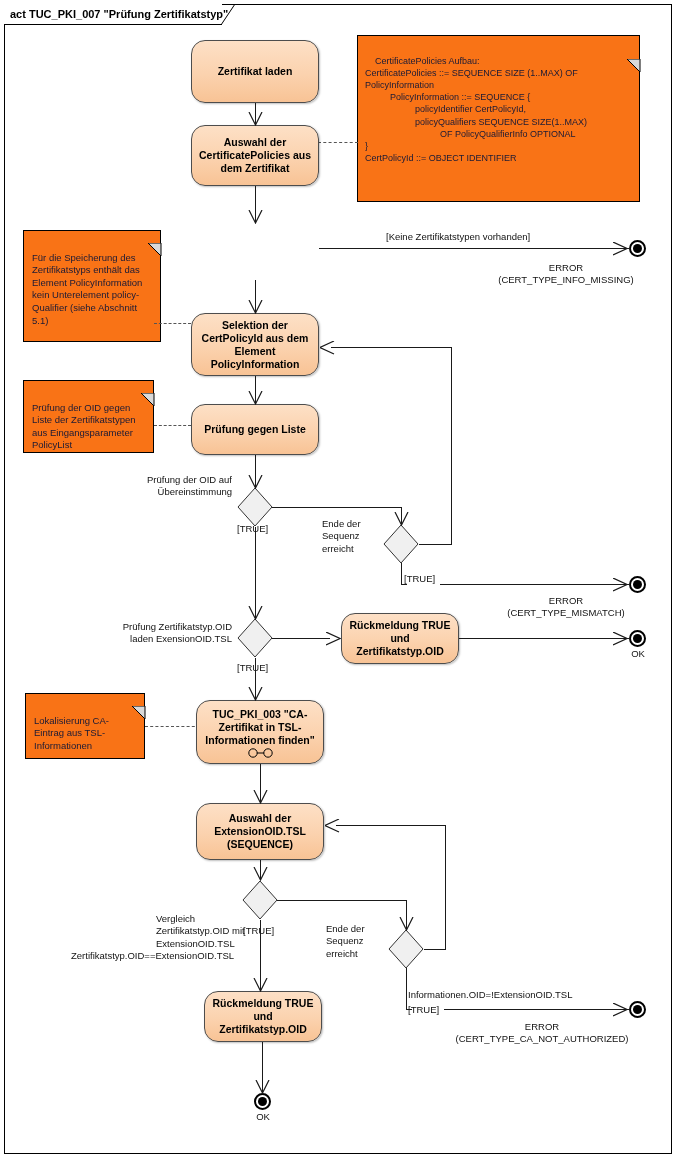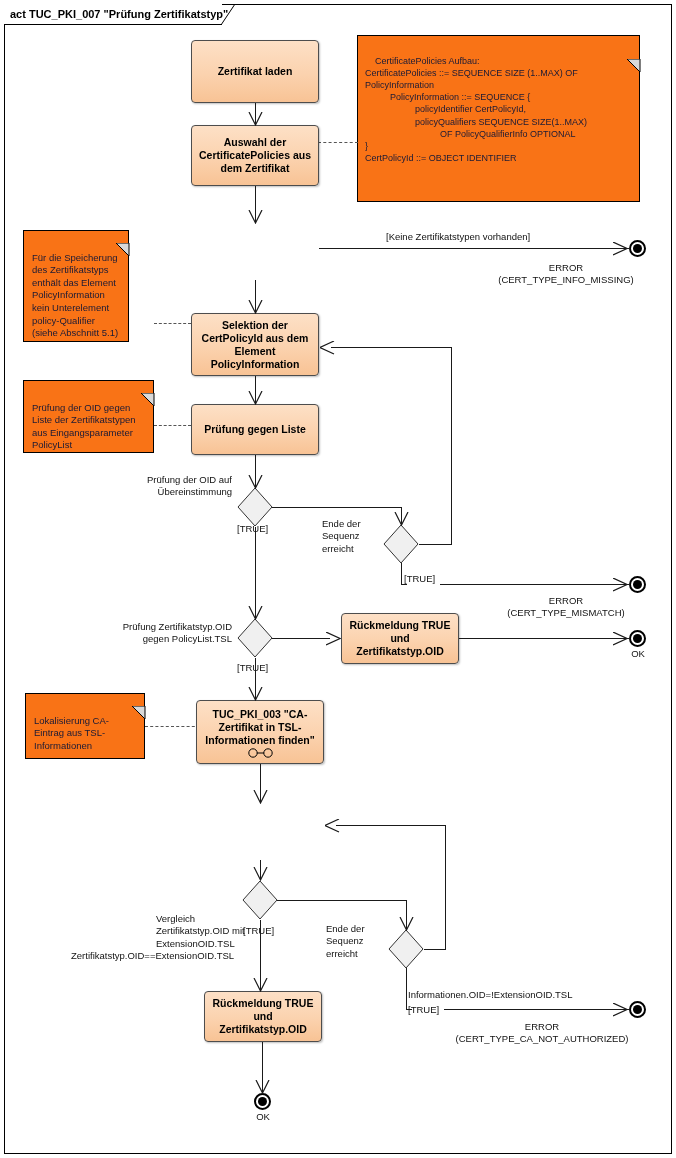--- a/index.html
+++ b/index.html
@@ -10,21 +10,21 @@
   .frame{position:absolute;border:1px solid #000;box-sizing:border-box;}
   .frame-tab{position:absolute;box-sizing:border-box;background:#fff;
              border:1px solid #000;border-right:none;height:20px;
              font-size:11px;font-weight:bold;color:#000;
              display:flex;align-items:center;padding:0 6px 0 6px;white-space:nowrap;}
   .frame-tab-corner{position:absolute;width:14px;height:20px;overflow:hidden;}
   .frame-tab-corner svg{display:block;}
 
   
   .act{position:absolute;box-sizing:border-box;
-       border:1px solid #4d4d4d;border-radius:4px;
+       border:1px solid #4d4d4d;border-radius:14px;
        background:linear-gradient(180deg,#fde0c6 0%,#fbd2ae 55%,#f8c395 100%);
        color:#000;font-size:10.5px;font-weight:bold;line-height:13px;
        display:flex;align-items:center;justify-content:center;text-align:center;
        padding:2px 5px;box-shadow:1px 1px 2px rgba(0,0,0,.25);}
   .act span{display:block;}
 
   
   .note{position:absolute;box-sizing:border-box;background:#f97316;border:1px solid #000;
         font-size:9.5px;line-height:12.6px;color:#1a1a36;padding:8px 7px 4px 8px;
         white-space:pre-line;}
@@ -81,21 +81,21 @@
 }
 CertPolicyId ::= OBJECT IDENTIFIER</span>
     <span class="fold" style="right:-1px;top:-1px;">
       <svg width="14" height="14">
           <path d="M0,0 L13,13 L13,0 Z" fill="#d9d9d9" stroke="#000" stroke-width="1"></path>
           <path d="M0,0 L13,13" stroke="#000" stroke-width="1"></path>
         </svg>
     </span>
   </div>
 
-  <div class="note" style="left:23px;top:230px;width:106px;height:112px;">
+  <div class="note" style="left:23px;top:230px;width:138px;height:112px;">
     <span>Für die Speicherung des Zertifikatstyps enthält das Element PolicyInformation kein Unterelement policy-Qualifier (siehe Abschnitt 5.1)</span>
     <span class="fold" style="right:-1px;top:-1px;">
       <svg width="14" height="14">
           <path d="M0,0 L13,13 L13,0 Z" fill="#d9d9d9" stroke="#000" stroke-width="1"></path>
           <path d="M0,0 L13,13" stroke="#000" stroke-width="1"></path>
         </svg>
     </span>
   </div>
 
   <div class="note" style="left:25px;top:693px;width:120px;height:66px;">
@@ -157,20 +157,25 @@
 Informationen finden"</span>
     <span class="rake" style="left:50%;bottom:5px;margin-left:-13px;">
       <svg width="27" height="10">
         <circle cx="6" cy="5" r="4.2" fill="none" stroke="#000" stroke-width="1"></circle>
         <circle cx="21" cy="5" r="4.2" fill="none" stroke="#000" stroke-width="1"></circle>
         <line x1="10" y1="5" x2="17" y2="5" stroke="#000" stroke-width="1"></line>
       </svg>
     </span>
   </div>
 
+  <div class="act" style="left:196px;top:803px;width:128px;height:57px;">
+    <span>Auswahl der
+ExtensionOID.TSL
+(SEQUENCE)</span>
+  </div>
 
   <div class="act" style="left:204px;top:991px;width:118px;height:51px;">
     <span>Rückmeldung
 TRUE und
 Zertifikatstyp.OID</span>
   </div>
 
   <div class="dia" style="left:237px;top:487px;">
     <svg width="36" height="40">
         <polygon points="18,1 35,20 18,39 1,20" fill="#f0f0f0" stroke="#333" stroke-width="1"></polygon>
@@ -196,21 +201,21 @@
         <polygon points="18,1 35,20 18,39 1,20" fill="#f0f0f0" stroke="#333" stroke-width="1"></polygon>
       </svg>
   </div>
 
   <div class="lbl r" style="left:120px;top:474px;width:112px;">Prüfung der OID auf
 Übereinstimmung</div>
   <div class="lbl" style="left:322px;top:518px;width:58px;">Ende der
 Sequenz
 erreicht</div>
   <div class="lbl r" style="left:108px;top:621px;width:124px;">Prüfung Zertifikatstyp.OID
-gegen PolicyList.TSL</div>
+laden ExensionOID.TSL</div>
   <div class="lbl" style="left:156px;top:876px;width:100px;margin-top:37px;">Vergleich
 Zertifikatstyp.OID mit
 ExtensionOID.TSL</div>
   <div class="lbl" style="left:326px;top:923px;width:58px;">Ende der
 Sequenz
 erreicht</div>
 
   <div class="final" style="left:629px;top:240px;"></div>
   <div class="lbl c" style="left:468px;top:262px;width:196px;">ERROR
 (CERT_TYPE_INFO_MISSING)</div>

